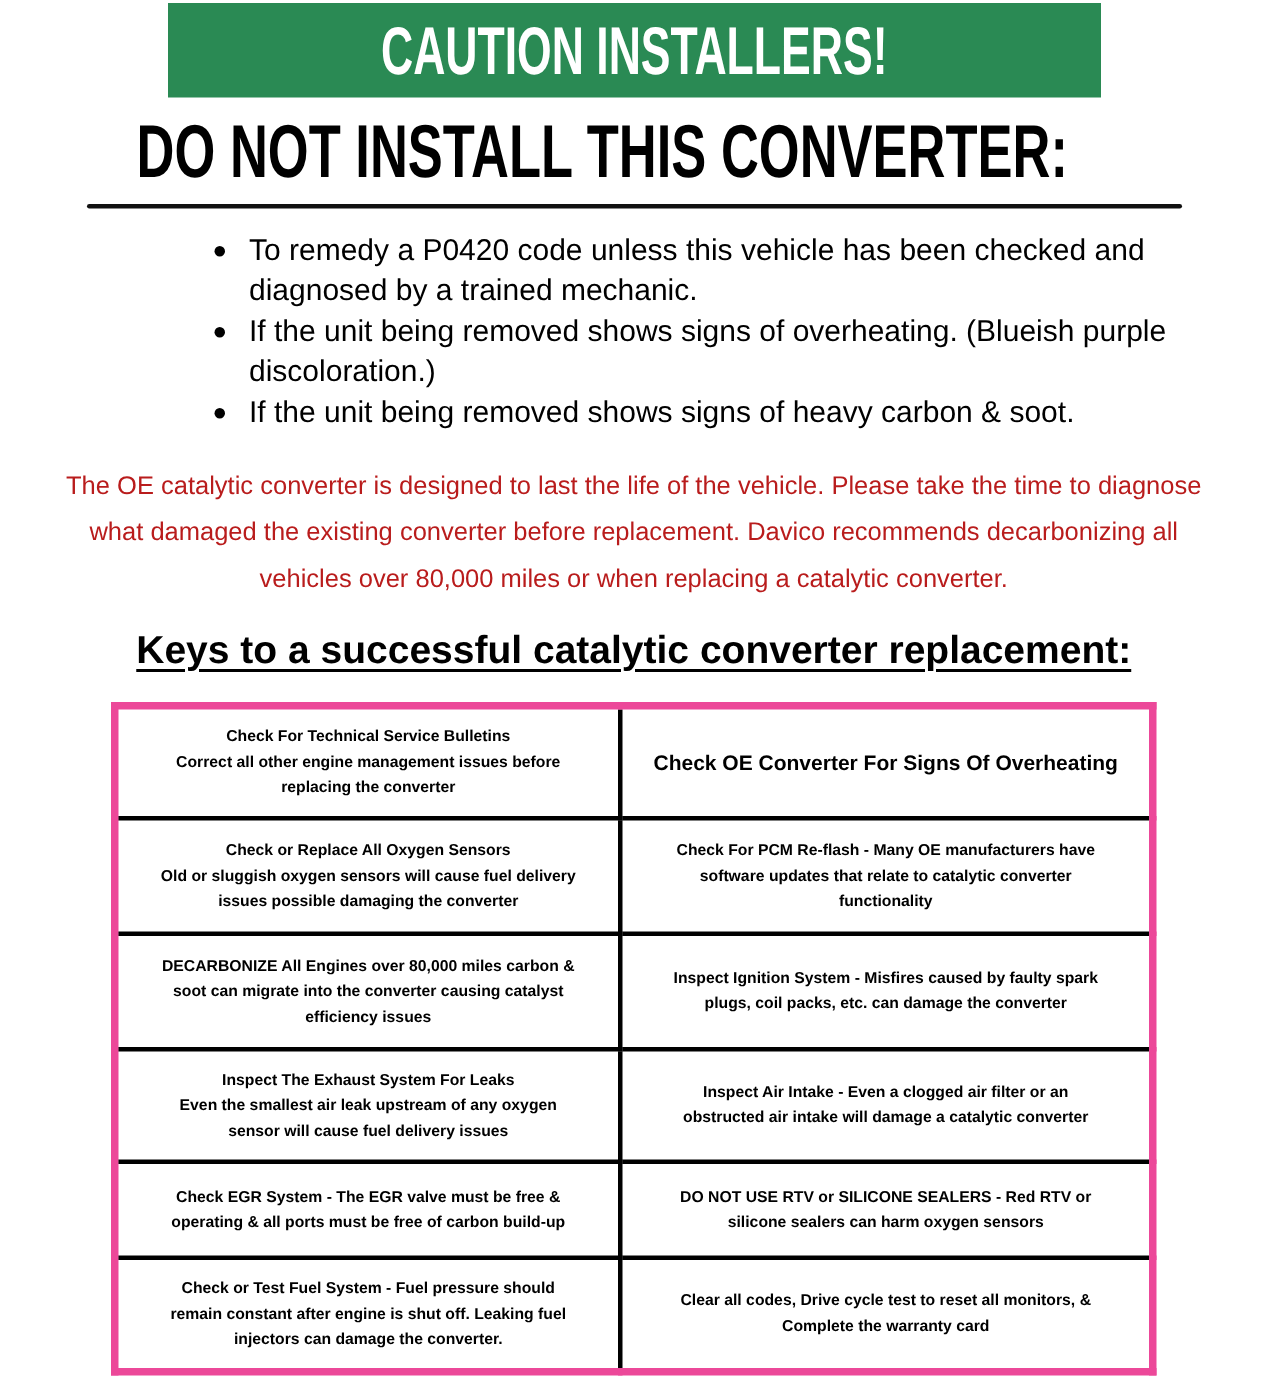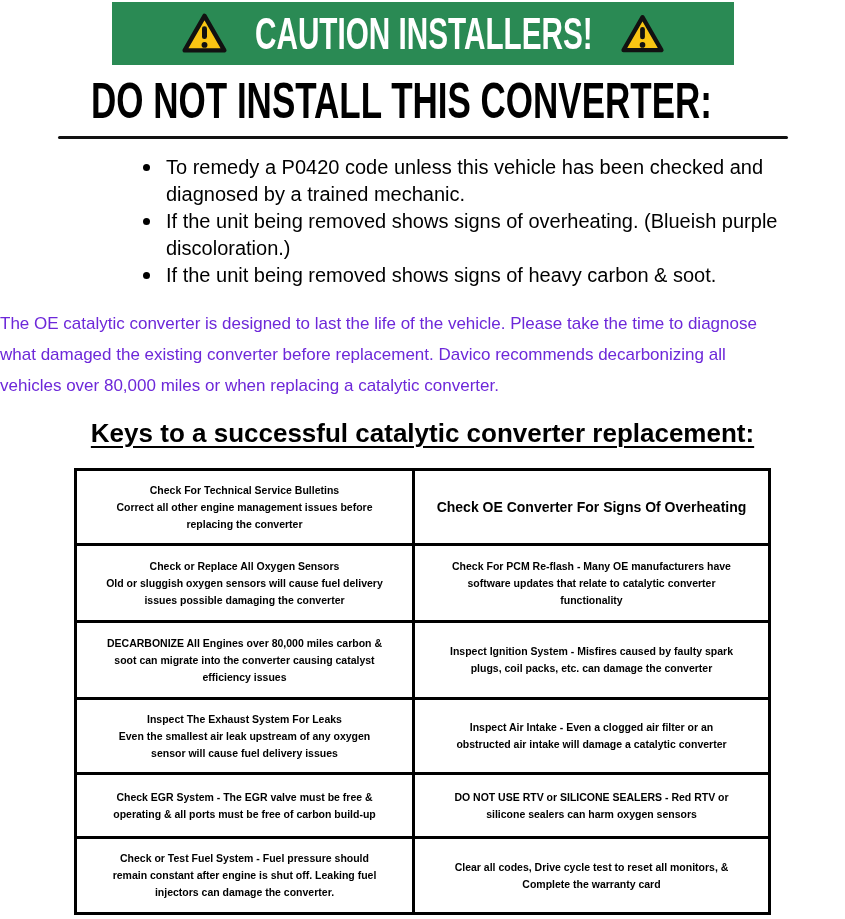--- a/index.html
+++ b/index.html
@@ -12,20 +12,21 @@
   }
   .page { width: 845px; height: 919px; position: relative; }
 
   
   .banner {
     width: 622px; height: 63px;
     margin: 2px auto 0 auto;
     background: #2A8A54;
     display: flex; align-items: center; justify-content: center;
     gap: 10px;
+    flex-direction: column;
   }
   .warn-svg { display: block; }
   .banner-text-wrap {
     width: 372px; height: 63px;
     display: flex; align-items: center; justify-content: center;
     overflow: visible;
   }
   .banner-text {
     font-size: 45px; font-weight: bold; color: #ffffff;
     white-space: nowrap; letter-spacing: 0px;
@@ -62,42 +63,43 @@
     margin: 10px 16px 0 0;
   }
   .warn-item-text {
     font-size: 20px; font-weight: normal; line-height: 27px;
     white-space: pre-line;
   }
 
   
   .advisory {
     margin-top: 19px;
+    text-align: center;
     font-size: 17px; line-height: 31px;
-    color: #6d28d9;
+    color: #b91c1c;
     white-space: pre-line;
   }
 
   
   .keys-heading {
     margin-top: 17px;
     text-align: center;
     font-size: 26px; font-weight: bold;
     text-decoration: underline;
     text-decoration-thickness: 2px;
     text-underline-offset: 4px;
   }
 
   
   .keys-table {
     border-collapse: collapse;
     margin: 19px auto 0 auto;
     width: 697px;
     table-layout: fixed;
-    border: 1px solid #ec4899;
+    border: 5px solid #ec4899;
   }
   .keys-table td {
     border: 3px solid #000;
     vertical-align: middle;
     text-align: center;
     font-size: 10.5px; font-weight: bold; line-height: 17px;
     white-space: pre-line;
     padding: 4px 6px;
   }
   .keys-table col.c-left  { width: 48.7%; }

